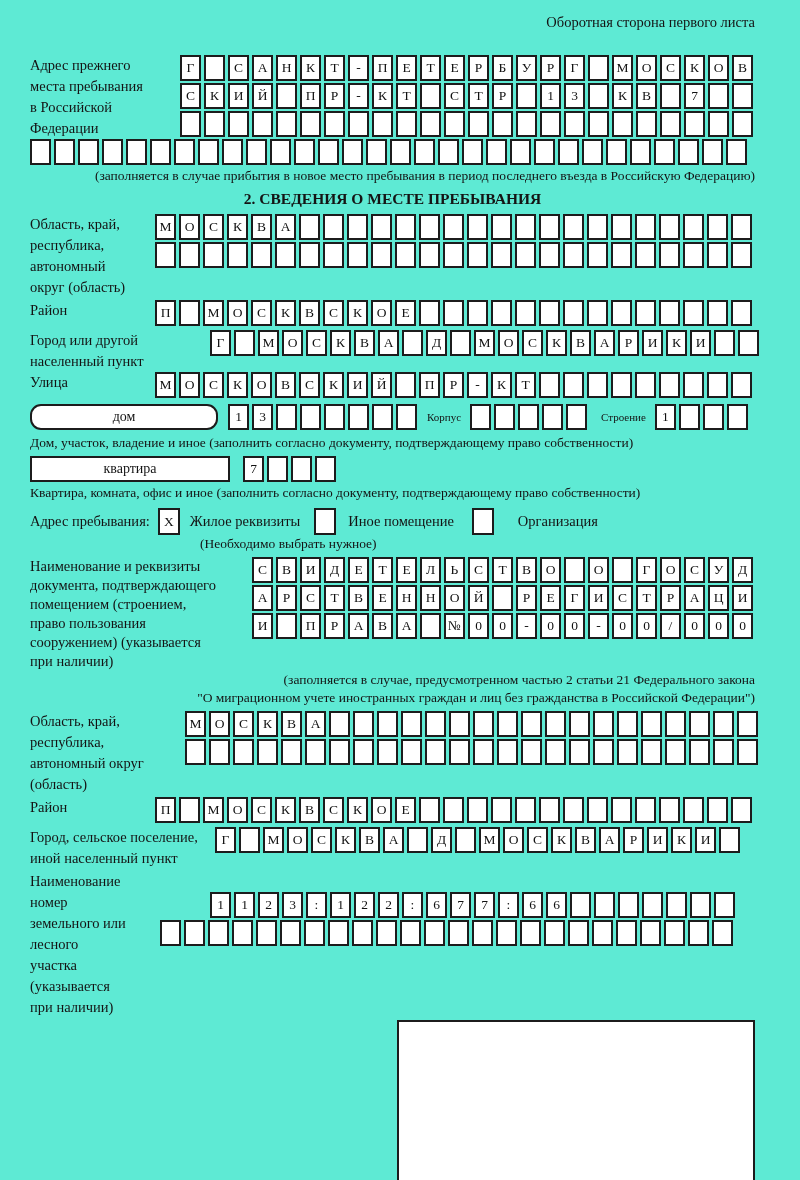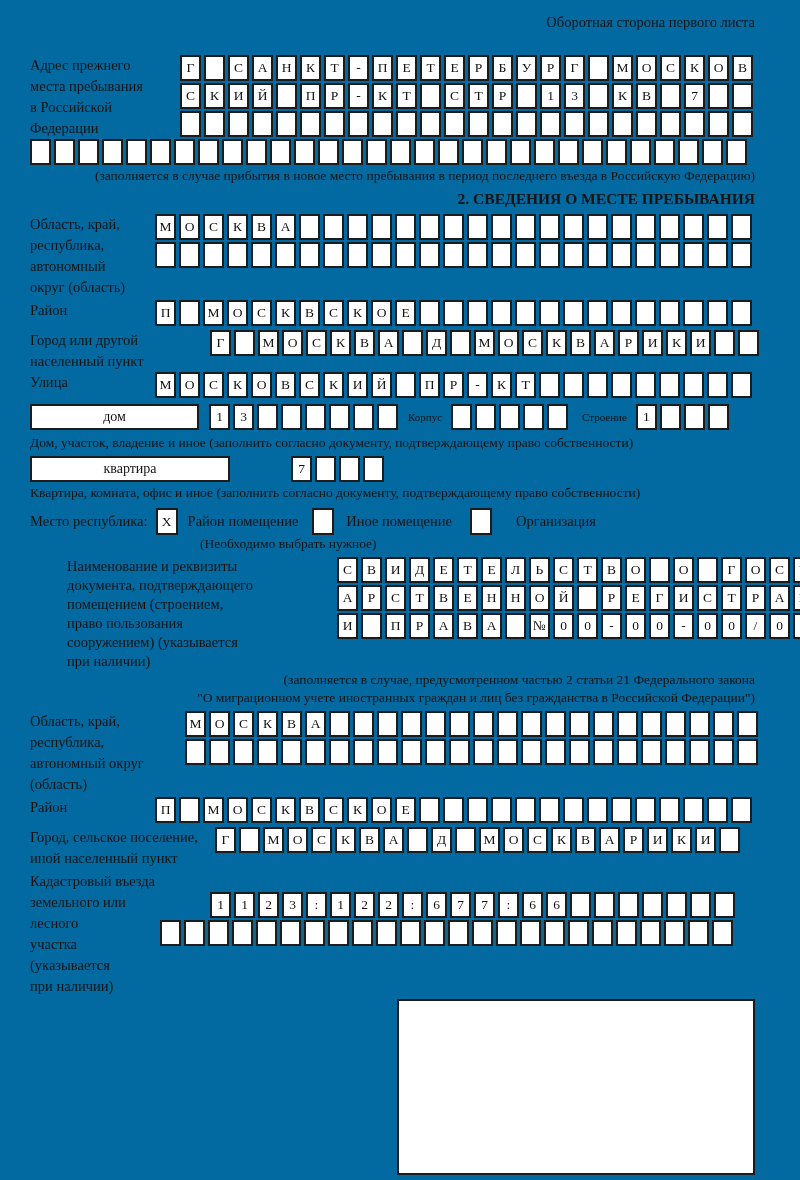--- a/index.html
+++ b/index.html
@@ -2,56 +2,56 @@
 <html><head>
 <meta charset="utf-8">
 <style>
   * { margin:0; padding:0; box-sizing:border-box; }
   html,body { background:#fff; }
   body {
     width:800px; height:1180px;
     font-family:"Liberation Serif","DejaVu Serif",serif;
     color:#141414;
   }
-  .page { width:800px; height:1180px; padding:14px 45px 0 30px; overflow:hidden; background:#0369a1; }
+  .page { width:800px; height:1180px; padding:14px 45px 0 30px; overflow:hidden; background:#5eead4; }
 
   .header-note { text-align:right; font-size:14.5px; margin-bottom:24px; }
 
   .field { display:flex; align-items:flex-start; }
   .lblcol { flex:0 0 auto; }
   .lbl { font-size:14.5px; line-height:21px; }
 
   .cellrow { display:flex; margin-bottom:2px; }
   .cell {
     flex:0 0 21px; width:21px; height:26px;
     border:2px solid #1c1c1c; margin-right:3px;
     display:flex; align-items:center; justify-content:center;
     font-size:13.5px; line-height:1; background:#fff; color:#111;
   }
   .caption { font-size:13.5px; line-height:18px; }
   .caption.center { text-align:right; }
-  .sec-title { font-size:15.5px; font-weight:bold; text-align:right; margin:5px 0 6px 0; }
+  .sec-title { font-size:15.5px; font-weight:bold; text-align:center; margin:5px 0 6px 0; }
 
   .w150 { flex-basis:150px; } .w125 { flex-basis:125px; } .w180 { flex-basis:180px; }
-  .w222 { flex-basis:222px;margin-left:37px; } .w155 { flex-basis:155px; } .w185 { flex-basis:185px; }
+  .w222 { flex-basis:222px; } .w155 { flex-basis:155px; } .w185 { flex-basis:185px; }
   .w130 { flex-basis:130px; }
 
   .inline-row { display:flex; align-items:center; }
   .bigbox {
     height:26px; border:2px solid #1c1c1c; display:flex;
     align-items:center; justify-content:center; font-size:14px; background:#fff;
   }
   .house-row { margin-top:4px; margin-bottom:4px; }
   .house-row .cellrow, .apt-row .cellrow { margin-bottom:0; }
   .ilbl { font-size:11px; white-space:nowrap; }
 
   .stay-row { display:flex; align-items:center; margin-top:6px; font-size:14.5px; }
   .cb { flex:0 0 22px; width:22px; height:27px; }
 
-  .mt2{margin-top:2px;} .mt4{margin-top:4px;gap:48px;}
+  .mt2{margin-top:2px;} .mt4{margin-top:4px;}
   .mb2{margin-bottom:2px;} .mb4{margin-bottom:4px;}
 
   .doc-field .lbl { line-height:19px; }
 
   .stamp-wrap { width:382px; margin-left:auto; margin-top:2px; }
   .stamp-box { width:358px; height:176px; border:2px solid #1c1c1c; margin-left:auto; background:#fff; }
 </style>
 </head>
 <body>
 
@@ -336,21 +336,21 @@
         <div class="cell"></div>
         <div class="cell"></div>
         <div class="cell"></div>
         <div class="cell"></div>
         <div class="cell"></div>
         <div class="cell"></div>
       </div>
   </div>
 
   <div class="inline-row house-row">
-    <div class="bigbox" style="width:169px; margin-right:10px;">дом</div>
+    <div class="bigbox" style="width:188px; margin-right:10px;border-radius:11px;">дом</div>
     <div class="cellrow" style="margin-right:7px;">
         <div class="cell">1</div>
         <div class="cell">3</div>
         <div class="cell"></div>
         <div class="cell"></div>
         <div class="cell"></div>
         <div class="cell"></div>
         <div class="cell"></div>
         <div class="cell"></div>
       </div>
@@ -377,23 +377,23 @@
     <div class="cellrow">
         <div class="cell">7</div>
         <div class="cell"></div>
         <div class="cell"></div>
         <div class="cell"></div>
       </div>
   </div>
   <div class="caption">Квартира, комната, офис и иное (заполнить согласно документу, подтверждающему право собственности)</div>
 
   <div class="stay-row">
-    <span style="margin-right:8px;">Место республика:</span>
+    <span style="margin-right:8px;">Адрес пребывания:</span>
     <span class="cell cb" style="margin-right:10px;">X</span>
-    <span style="margin-right:14px;">Район помещение</span>
+    <span style="margin-right:14px;">Жилое реквизиты</span>
     <span class="cell cb" style="margin-right:12px;"></span>
     <span style="margin-right:18px;">Иное помещение</span>
     <span class="cell cb" style="margin-right:24px;"></span>
     <span>Организация</span>
   </div>
   <div class="caption" style="margin-left:170px; width:290px; ">(Необходимо выбрать нужное)</div>
 
   <div class="field doc-field mt4">
     <div class="lblcol w222">
       <div class="lbl">Наименование и реквизиты</div>
@@ -599,21 +599,21 @@
         <div class="cell">Р</div>
         <div class="cell">И</div>
         <div class="cell">К</div>
         <div class="cell">И</div>
         <div class="cell"></div>
       </div>
   </div>
 
   <div class="field mt2">
     <div class="lblcol w130">
-      <div class="lbl">Кадастровый въезда</div>
+      <div class="lbl">Наименование номер</div>
       <div class="lbl">земельного или лесного</div>
       <div class="lbl">участка (указывается</div>
       <div class="lbl">при наличии)</div>
     </div>
     <div style="margin-top:21px;">
       <div class="cellrow" style="margin-left:50px;">
           <div class="cell">1</div>
           <div class="cell">1</div>
           <div class="cell">2</div>
           <div class="cell">3</div>

